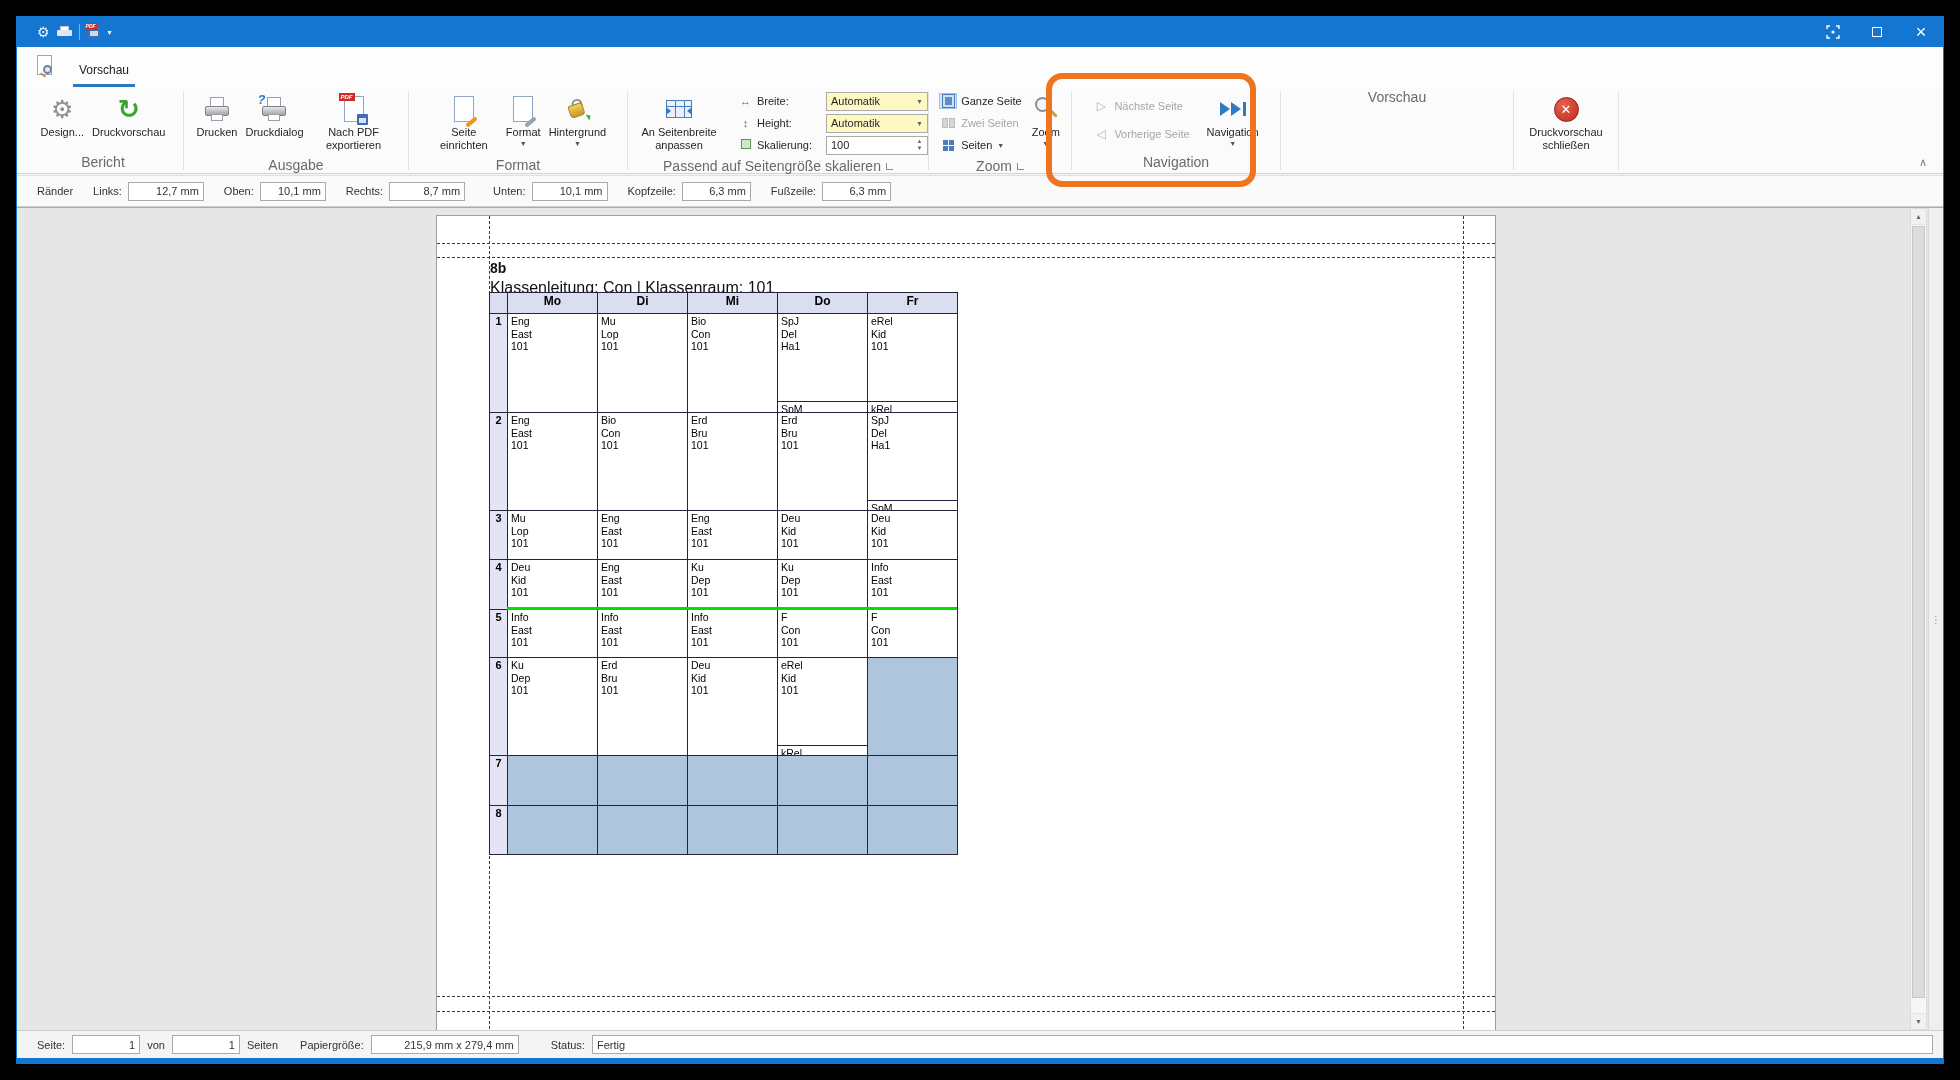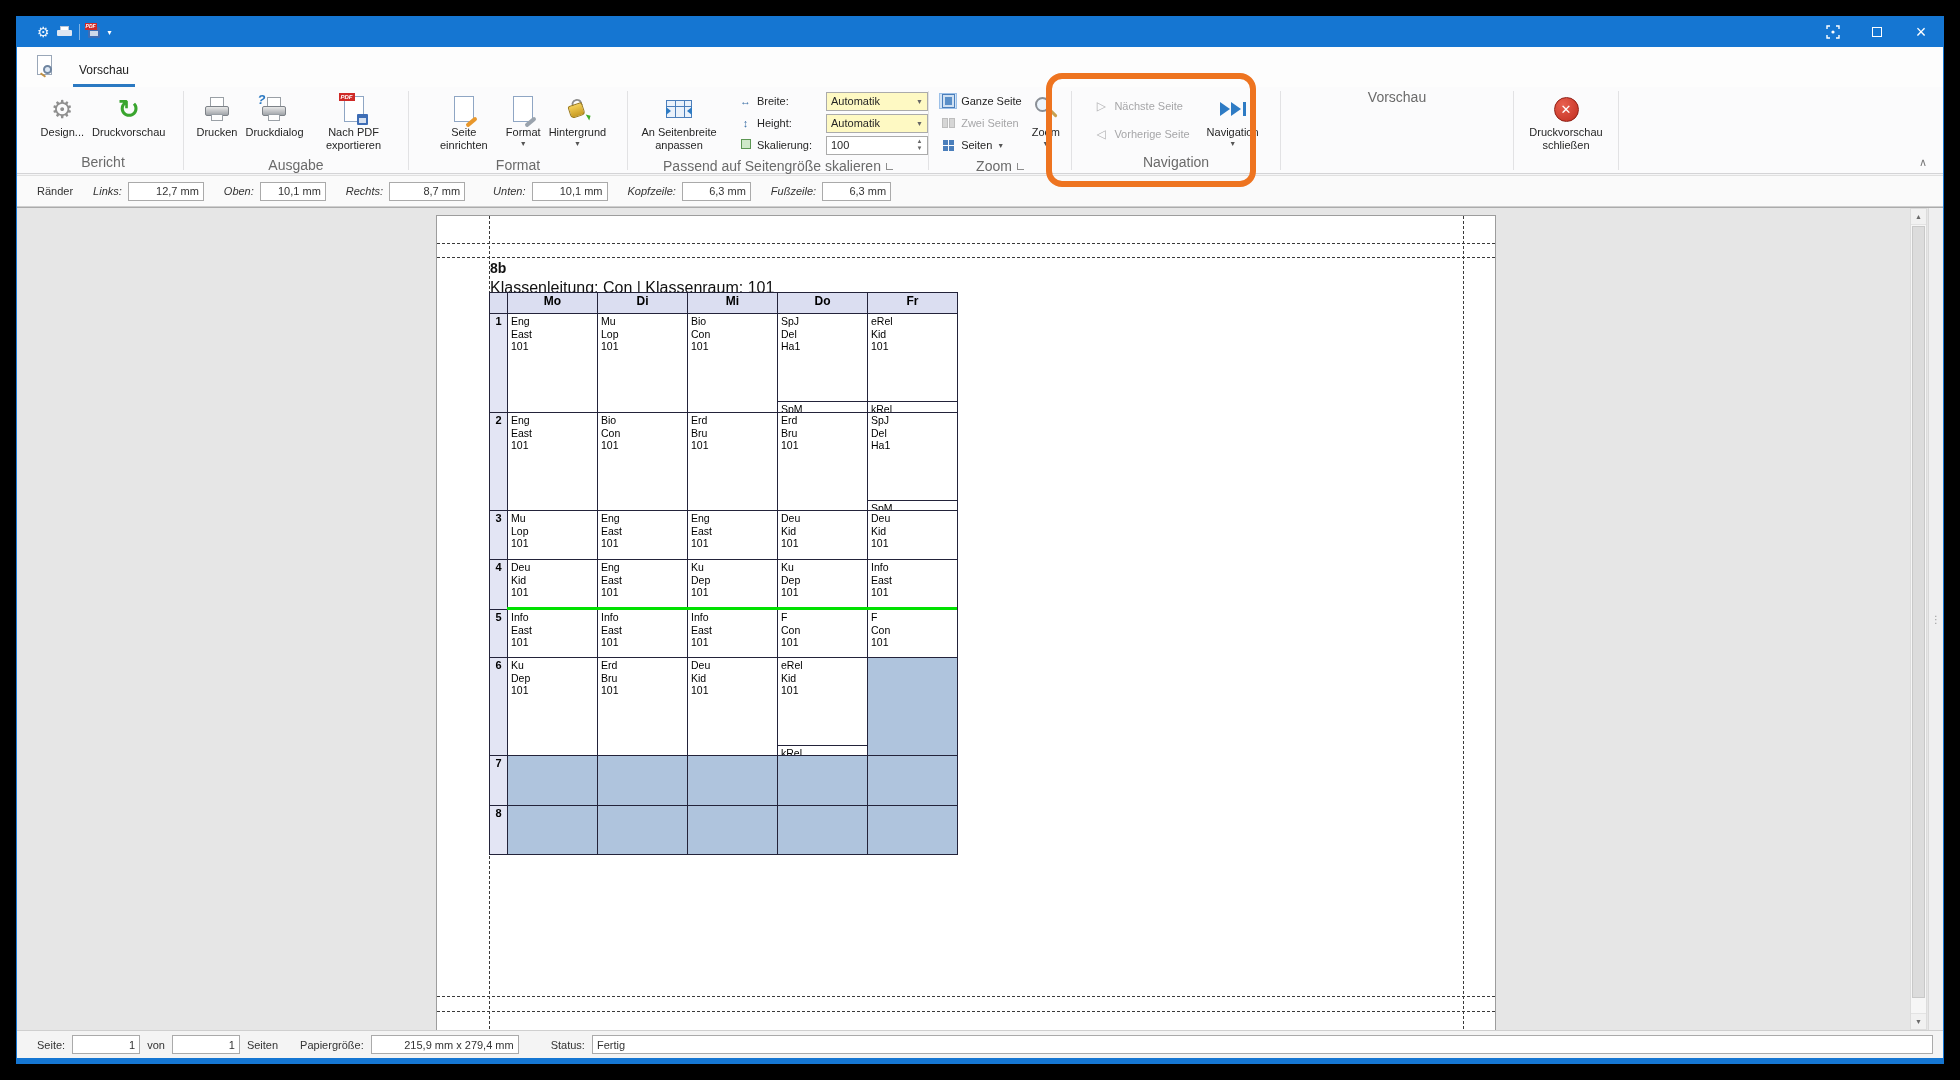--- a/index.html
+++ b/index.html
@@ -120,21 +120,21 @@
   .fi-scale { width:10px; height:10px; border:1px solid #5c9653; background:#cfe8c9; display:inline-block; }
 
   
   .orange-ring { position:absolute; left:1029px; top:56px; width:210px; height:114px;
                  border:6px solid #ee7420; border-radius:16px; z-index:30; pointer-events:none; }
 
   
   .marginsbar { position:absolute; left:0; top:158px; right:0; height:32px; background:#fafafa;
                 border-top:1px solid #e0e0e0; border-bottom:1px solid #cfcfcf;
                 display:flex; align-items:center; font-size:11px; color:#333; gap:6px; padding-left:20px; }
-  .mlabel { margin-left:14px;font-style:italic; }
+  .mlabel { margin-left:14px; }
   .mbox { height:19px; border:1px solid #aaa; background:#fff; display:flex; align-items:center;
           justify-content:flex-end; padding-right:4px; font-size:11px; }
   .mb76 { width:76px; } .mb66 { width:66px; } .mb69 { width:69px; }
 
   
   .preview { position:absolute; left:0; top:190px; right:0; bottom:28px; background:#e6e6e6;
              border-top:1px solid #ababab; overflow:hidden; }
   .page { position:absolute; left:419px; top:7px; width:1060px; height:830px; background:#fff;
           border:1px solid #9d9d9d; }
   .dash-v { position:absolute; top:0; bottom:0; border-left:1px dashed #3a3a3a; }

